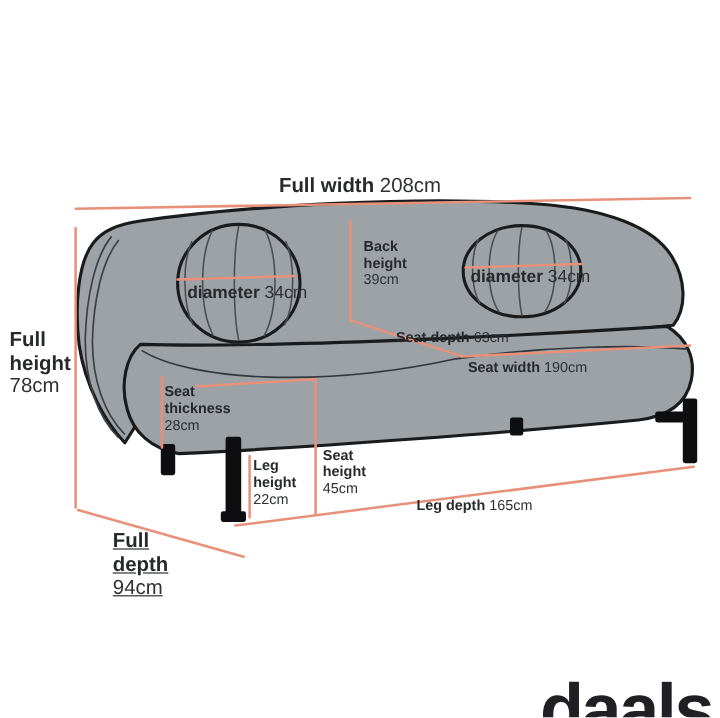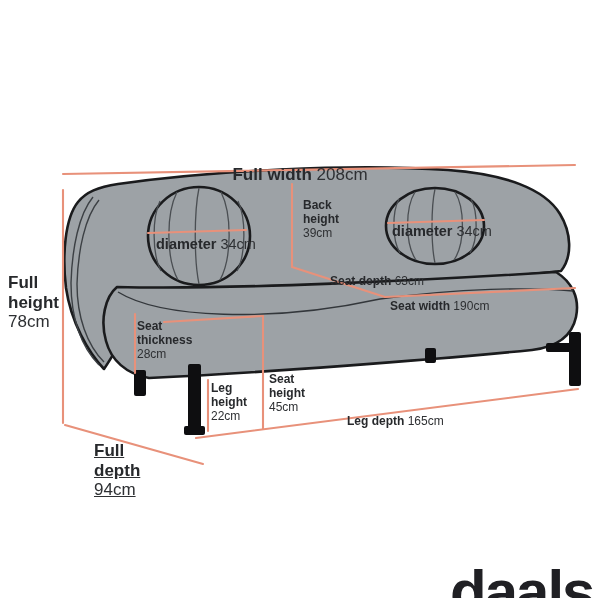--- a/index.html
+++ b/index.html
@@ -4,21 +4,21 @@
 <style>
   html,body{margin:0;padding:0;background:#fff;}
   .stage{
     position:relative;width:600px;height:598px;background:#ffffff;overflow:hidden;
     font-family:"Liberation Sans", sans-serif;color:#2e3033;
   }
   .stage svg{position:absolute;left:0;top:0;}
   .lbl{position:absolute;line-height:1.15;color:#2e3033;}
   .lbl .b{font-weight:bold;color:#27292c;}
   .nowrap{white-space:nowrap;}
-  .center{text-align:center;margin-top:20px;}
+  .center{text-align:center;}
   .f17{font-size:17px;}
   .f15{font-size:12px;}
   .f145{font-size:14.5px;}
   .f135{font-size:12px;}
   .stack .val{display:block;}
   .logo{position:absolute;left:450px;top:546px;font-size:60px;font-weight:bold;
         letter-spacing:-2px;color:#202024;margin-top:11px;}
   .logo .dot{color:#E8917A;letter-spacing:0;}
 </style>
 </head>

